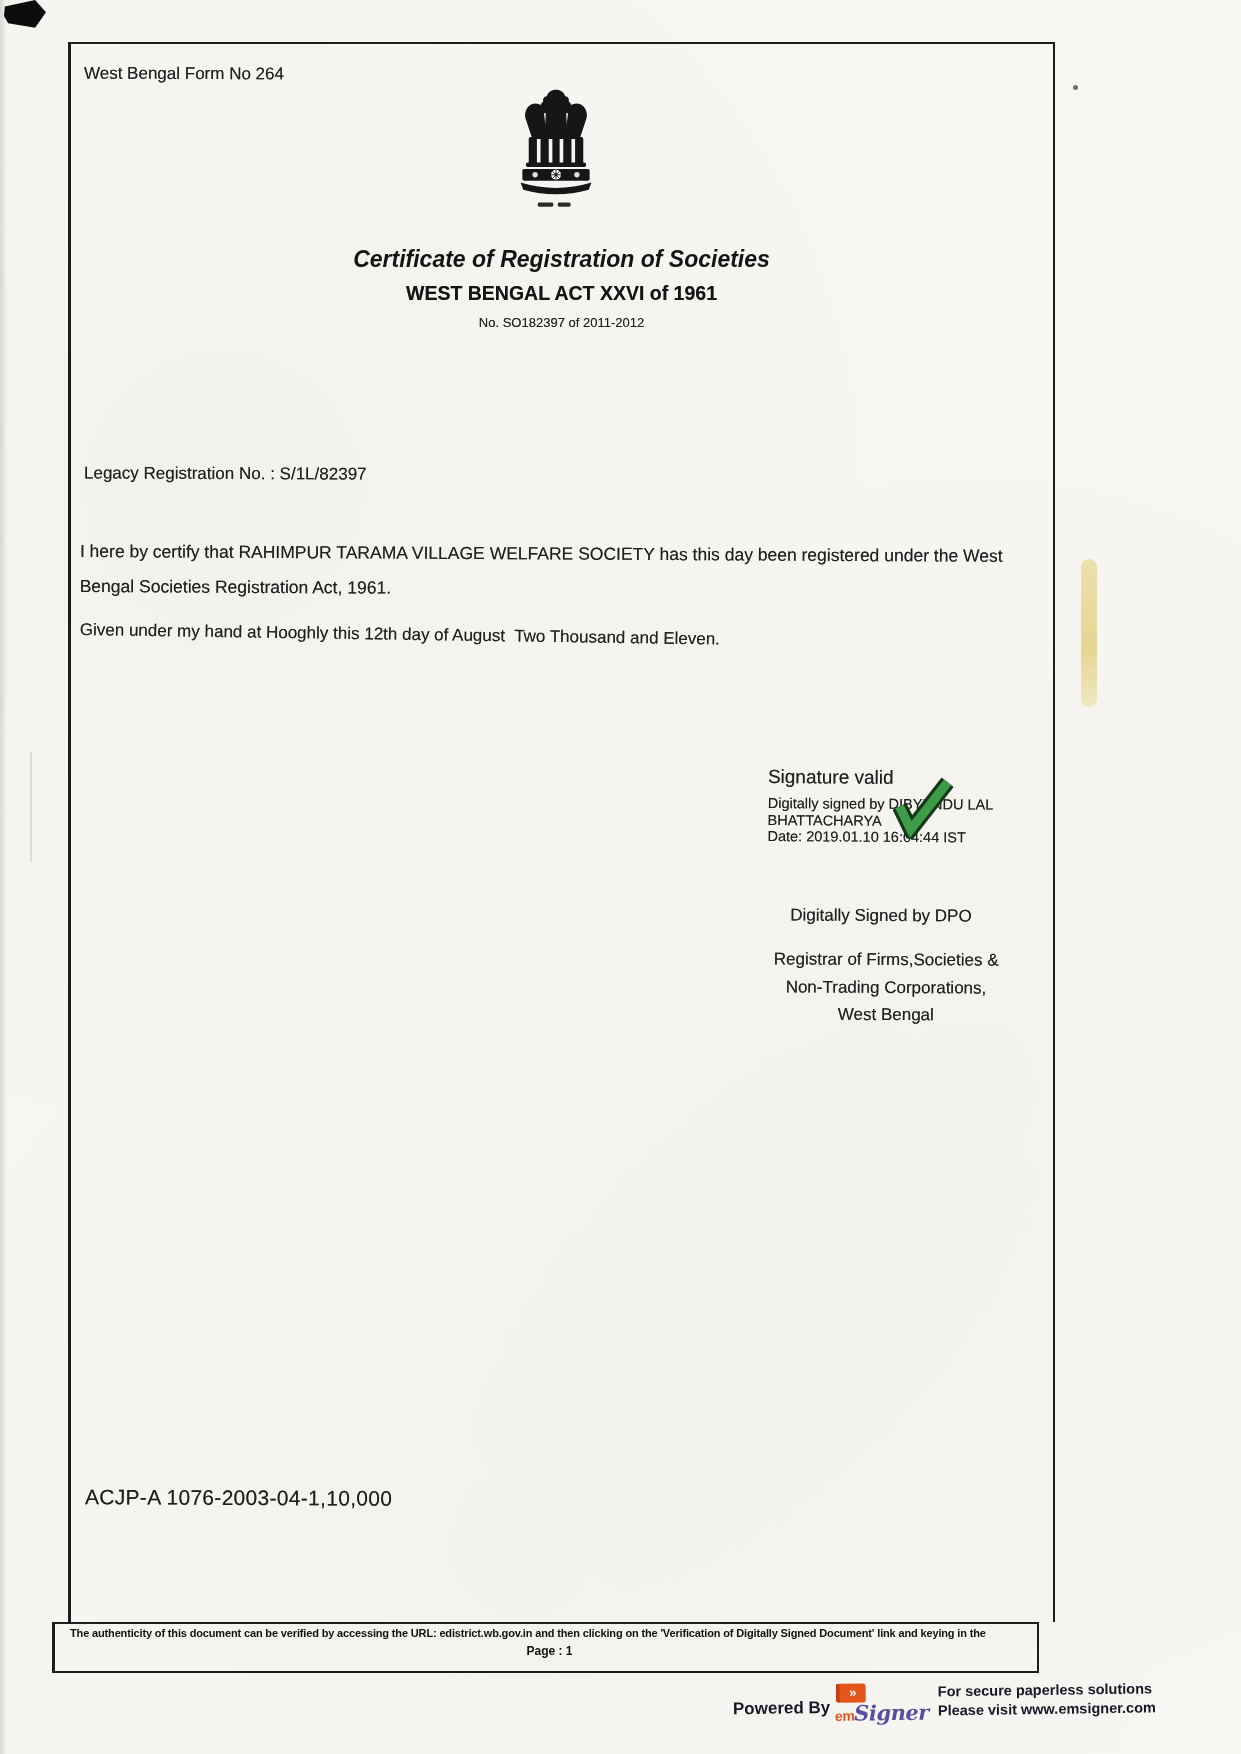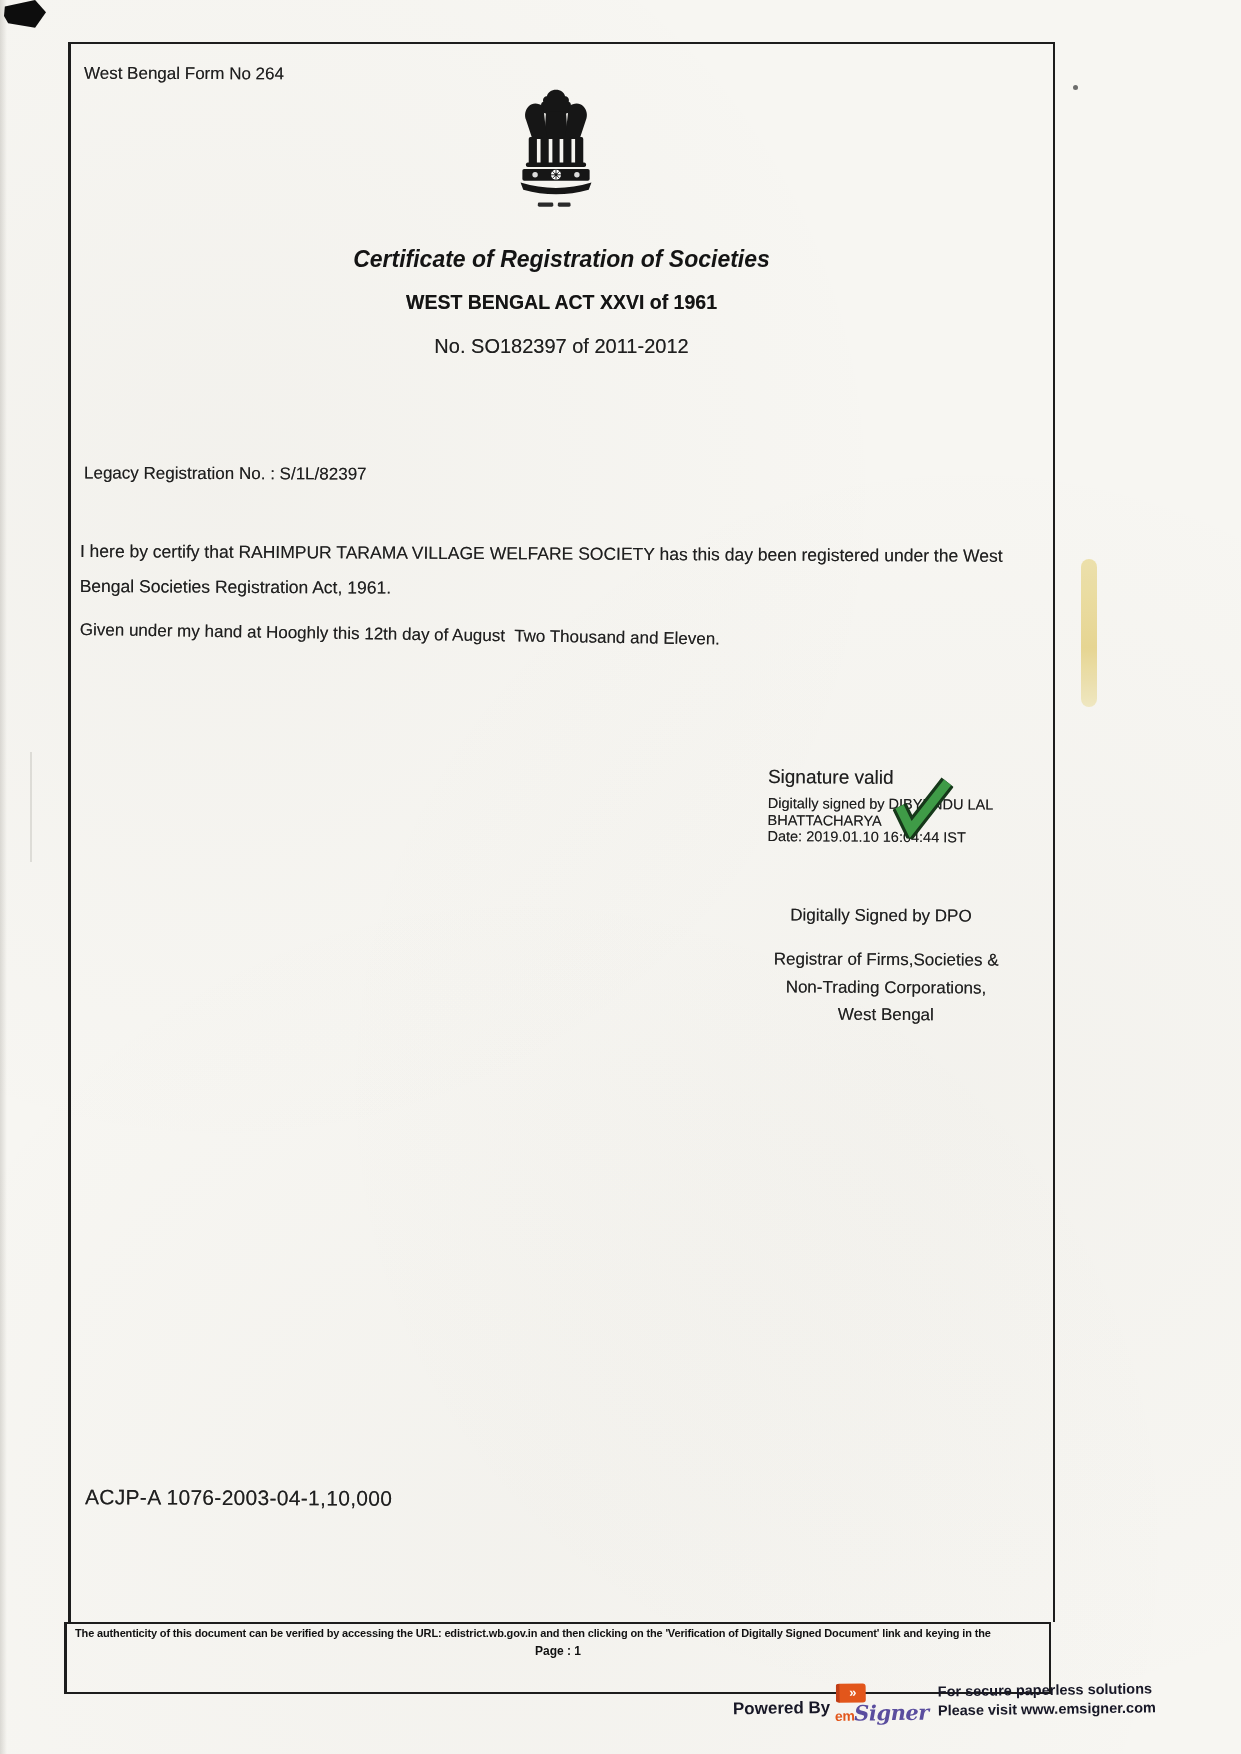--- a/index.html
+++ b/index.html
@@ -27,31 +27,31 @@
     background:#555; opacity:.85; }
   .yellow-strip { left:1081px; top:559px; width:16px; height:148px; border-radius:8px;
     background:linear-gradient(180deg,#ecdfa6,#e5d38b 60%,#efe6bd);
     filter:blur(.6px); opacity:.92; }
   .left-crease { left:30px; top:752px; width:2px; height:110px;
     background:rgba(80,75,65,.14); filter:blur(.5px); }
 
   
   .doc-border { left:68px; top:42px; width:987px; height:1580px;
     border:2px solid #1d1d1d; border-left-width:3px; border-bottom:none; }
-  .footer-box { left:64px; top:1622px; width:987px; height:72px;
-    border:2px solid #1d1d1d; border-left-width:3px; padding:3px 8px 0 8px; }
+  .footer-box { left:52px; top:1622px; width:987px; height:51px;
+    border:2px solid #1d1d1d; border-left-width:3px; padding:3px 8px 0 15px; }
 
   .form-no { left:84px; top:64px; font-size:17px; transform:rotate(.2deg); }
 
   .emblem { left:506px; top:88px; width:100px; height:120px; }
 
   .title-block { left:68px; top:246px; width:987px; text-align:center; }
   .title-main { font-size:23px; font-weight:bold; color:#141414;font-style:italic; }
-  .title-act  { font-size:19.5px; font-weight:bold; color:#141414; margin-top:18px; }
-  .title-no   { font-size:20px; margin-top:21px; }
+  .title-act  { font-size:19.5px; font-weight:bold; color:#141414; margin-top:9px; }
+  .title-no   { font-size:13px; margin-top:10px; }
 
   .legacy { left:84px; top:464px; font-size:17px; transform:rotate(.25deg); }
 
   .certify { left:80px; top:534px; width:965px; font-size:17.5px; line-height:35px;
     transform:rotate(.3deg); transform-origin:left top; }
 
   .given { left:80px; top:620px; font-size:17px; white-space:pre;
     transform:rotate(.85deg); transform-origin:left top; }
 
   .sig-block { left:768px; top:766px; transform:rotate(.4deg); transform-origin:left top; }

